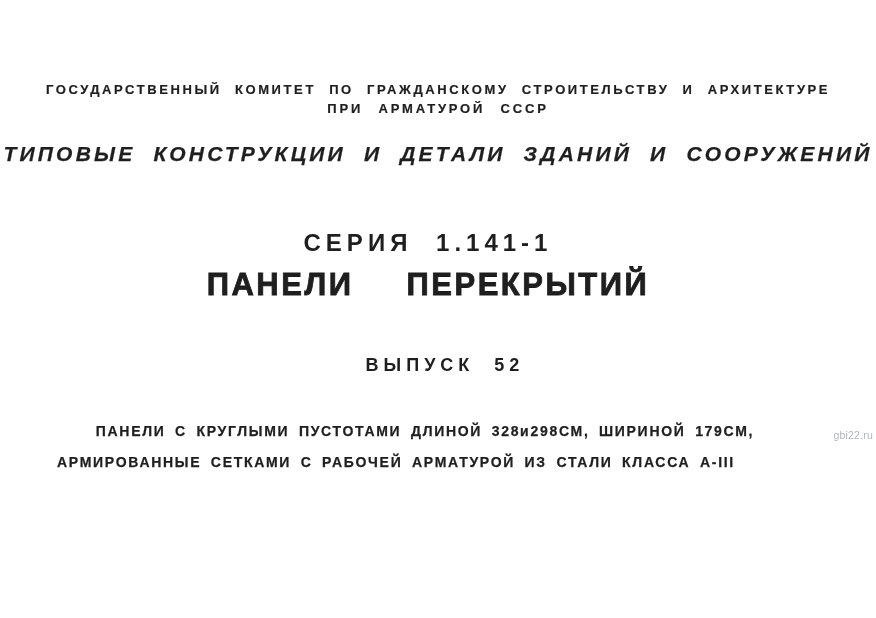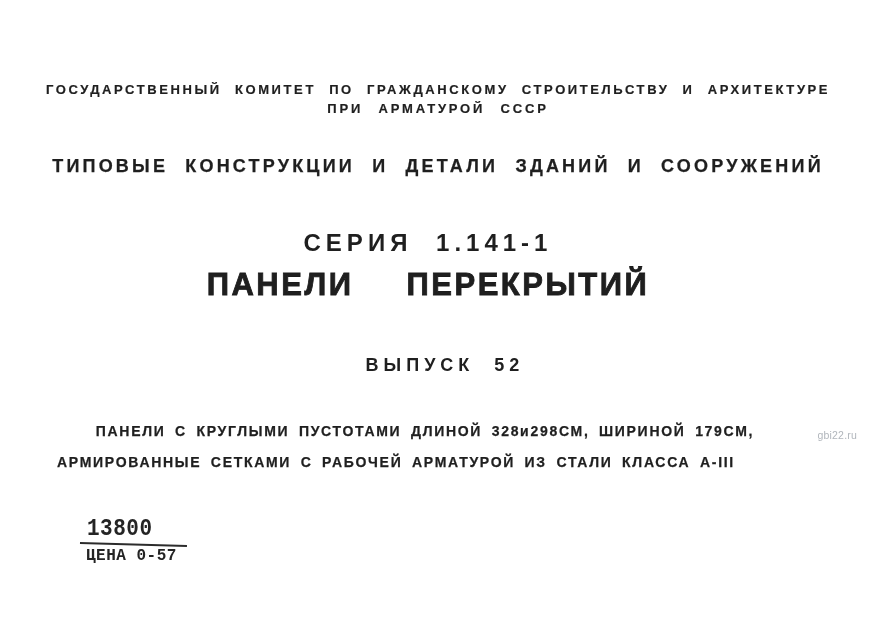--- a/index.html
+++ b/index.html
@@ -35,25 +35,26 @@
   }
   .header2 {
     top: 102px;
     font-size: 13px;
     font-weight: 700;
     letter-spacing: 2.8px;
     word-spacing: 9px;
     -webkit-text-stroke: 0.2px #1f1f1f;
   }
   .subtitle {
-    top: 157px;
-    font-size: 18px;
+    top: 143px;
+    font-size: 21px;
     font-weight: 700;
     letter-spacing: 3.2px;
     word-spacing: 9px;
+    font-style: italic;
     -webkit-text-stroke: 0.25px #1f1f1f;
   }
   .series {
     top: 231px;
     font-size: 24px;
     font-weight: 700;
     letter-spacing: 5px;
     word-spacing: 12px;
     transform: translateX(-10px);
   }
@@ -131,21 +132,21 @@
     letter-spacing: 0.5px;
     margin-top: 3px;
     margin-left: 6px;
     line-height: 1;
     transform: scaleY(1.05);
     transform-origin: left top;
   }
   .watermark {
     position: absolute;
     top: 429px;
-    right: 19px;
+    right: 3px;
     font-size: 10.5px;
     font-weight: 400;
     color: #b1b6bc;
     letter-spacing: 0.2px;
   }
 </style>
 </head>
 <body>
 
 <div class="page">
@@ -160,21 +161,16 @@
 
   <div class="line title1">ПАНЕЛИ ПЕРЕКРЫТИЙ</div>
 
 
   <div class="line issue">ВЫПУСК 52</div>
 
   <div class="line desc1">ПАНЕЛИ С КРУГЛЫМИ ПУСТОТАМИ ДЛИНОЙ 328и298СМ, ШИРИНОЙ 179СМ,</div>
 
   <div class="line desc2">АРМИРОВАННЫЕ СЕТКАМИ С РАБОЧЕЙ АРМАТУРОЙ ИЗ СТАЛИ КЛАССА А-III</div>
 
-  <div class="stamp">
-    <div class="stamp-number">13800</div>
-    <div class="stamp-underline"></div>
-    <div class="stamp-price">ЦЕНА 0-57</div>
-  </div>
 
   <div class="watermark">gbi22.ru</div>
 
 </div>
 
 </body></html>

